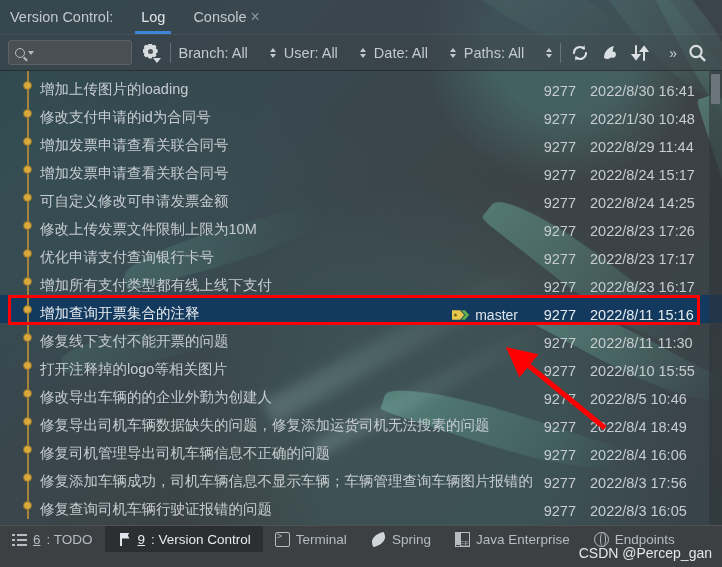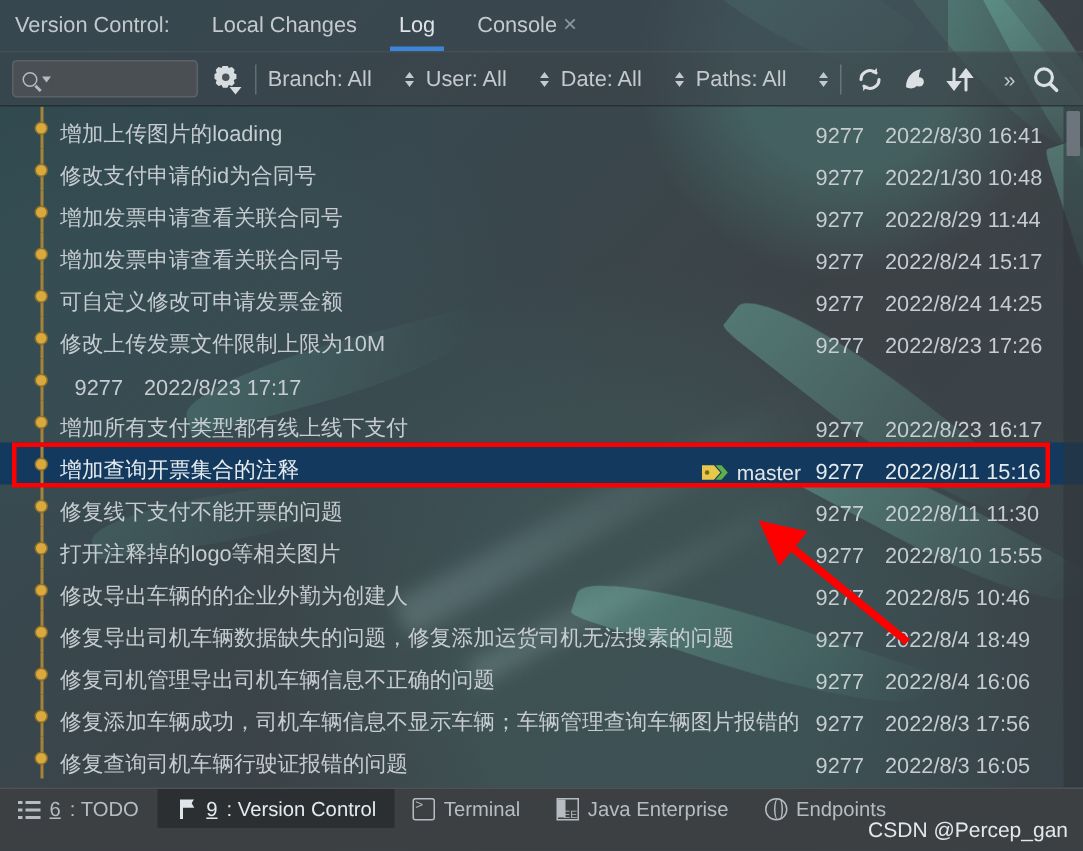--- a/index.html
+++ b/index.html
@@ -32,21 +32,21 @@
   }
   #bg-art .beam {
     position: absolute;
     background: linear-gradient(100deg, rgba(190,225,225,0.20), rgba(190,225,225,0));
     filter: blur(6px);
     transform: rotate(-28deg);
   }
 
   
   #tabbar {
-    position: absolute; left: 0; top: 0; width: 632px; height: 34px;
+    position: absolute; left: 0; top: 0; width: 722px; height: 34px;
     background: rgba(60,70,78,0.55);
     display: flex; align-items: center;
     color: #b9c0c6; font-size: 14.5px;
     z-index: 5;
   }
   #tabbar .vc-title { padding: 0 14px 0 10px; color: #c2c8cd; }
   #tabbar .tab {
     position: relative; height: 34px; padding: 0 14px;
     display: flex; align-items: center; cursor: default; color: #c3c9ce;
   }
@@ -142,21 +142,21 @@
     position: absolute; left: 7px; top: 10px;
     width: 9px; height: 9px; border-radius: 50%;
     background: #d9a93e; border: 1px solid #8a6e2c;
   }
   .row .subject {
     flex: 1 1 auto; overflow: hidden; text-overflow: clip;
     padding-right: 6px;
   }
   .row .refchip {
     display: inline-flex; align-items: center; gap: 4px;
-    margin-right: 0; flex: none;
+    margin-right: 16px; flex: none;
   }
   .row .refchip .taglabel { color: #dfe5ea; font-size: 14px; }
   .row .author {
     flex: none; width: 56px; text-align: right; padding-right: 14px; color: #c6ccd1;
   }
   .row .date {
     flex: none; width: 132px; text-align: left; color: #c6ccd1; margin-top: 44px;
   }
   .row.selected {
     background: #133a5e;
@@ -239,23 +239,20 @@
   <div class="leaf" style="left:520px;top:330px;width:210px;height:40px;transform:rotate(28deg);"></div>
   <div class="leaf" style="left:380px;top:410px;width:240px;height:38px;transform:rotate(18deg);"></div>
   <div class="leaf" style="left:120px;top:230px;width:200px;height:36px;transform:rotate(-15deg);opacity:.5;"></div>
   <div class="leaf" style="left:60px;top:330px;width:170px;height:32px;transform:rotate(-8deg);opacity:.35;"></div>
   <div class="beam" style="left:250px;top:330px;width:300px;height:26px;"></div>
   <div class="beam" style="left:300px;top:380px;width:260px;height:18px;"></div>
 </div>
 
 <div id="tabbar">
   <span class="vc-title">Version Control:</span>
-  <div class="tab">
-    <span>Local Changes</span>
-  </div>
   <div class="tab active">
     <span>Log</span>
   </div>
   <div class="tab">
     <span>Console</span>
     <span class="tab-close">×</span>
   </div>
 </div>
 
 <div id="toolbar">
@@ -392,20 +389,21 @@
       </div>
       <div class="subject">修改上传发票文件限制上限为10M</div>
       <div class="author">9277</div>
       <div class="date">2022/8/23 17:26</div>
     </div>
     <div class="row">
       <div class="graph">
         <span class="line"></span>
         <span class="dot"></span>
       </div>
+      <div class="subject">优化申请支付查询银行卡号</div>
       <div class="author">9277</div>
       <div class="date">2022/8/23 17:17</div>
     </div>
     <div class="row">
       <div class="graph">
         <span class="line"></span>
         <span class="dot"></span>
       </div>
       <div class="subject">增加所有支付类型都有线上线下支付</div>
       <div class="author">9277</div>
@@ -529,20 +527,26 @@
         <u>9</u>
         <span>: Version Control</span>
       </div>
       <div class="sbitem">
         <span class="sb-ico">
           <span class="ico-term"></span>
         </span>
         <span>Terminal</span>
       </div>
       <div class="sbitem">
+        <span class="sb-ico">
+          <span class="ico-spring"></span>
+        </span>
+        <span>Spring</span>
+      </div>
+      <div class="sbitem">
         <span class="sb-ico ico-jee">
           <span class="sq"></span>
           <span class="bar"></span>
           <span class="ee">EE</span>
         </span>
         <span>Java Enterprise</span>
       </div>
       <div class="sbitem">
         <span class="sb-ico">
           <span class="ico-globe"></span>

